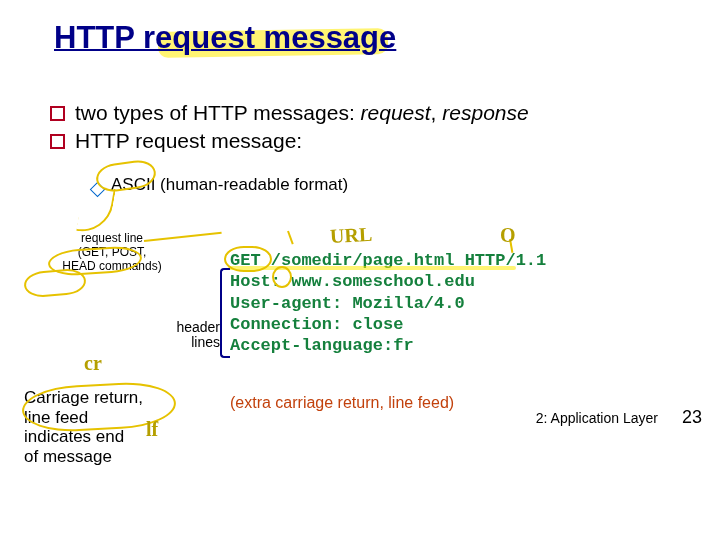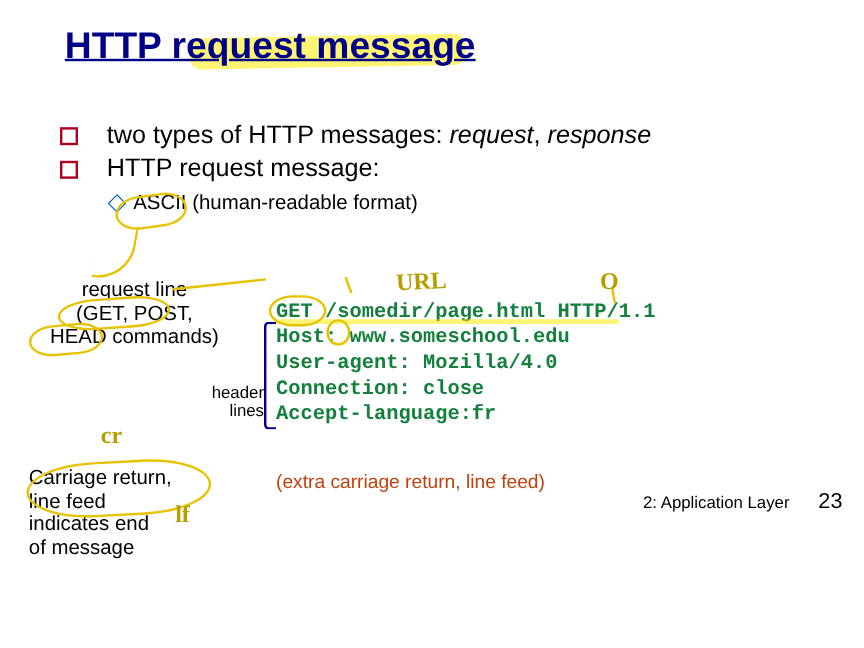--- a/index.html
+++ b/index.html
@@ -46,57 +46,57 @@
 
   .bullets {
     position: absolute;
     left: 50px;
     top: 100px;
     width: 620px;
   }
   .b-row {
     display: flex;
     align-items: flex-start;
-    gap: 24px;
+    gap: 10px;
     margin-bottom: 2px;
   }
   .sq {
     width: 11px;
     height: 11px;
     border: 2px solid #b00020;
     margin-top: 6px;
     flex: 0 0 auto;
   }
   .b-text { font-size: 21px; line-height: 1.25; }
   .b-text i { font-style: italic; }
 
   .sub-row {
     display: flex;
-    align-items: flex-start;
+    align-items: flex-end;
     gap: 8px;
     margin-left: 42px;
-    margin-top: 4px;
+    margin-top: 20px;
   }
   .diamond {
     width: 9px;
     height: 9px;
     transform: rotate(45deg);
     border: 1.5px solid #0066cc;
     margin-top: 5px;
     flex: 0 0 auto;
   }
   .sub-text { font-size: 17px; }
 
   .req-label {
     position: absolute;
     left: 32px;
     top: 232px;
     width: 160px;
     text-align: center;
-    font-size: 17px;
+    font-size: 12px;
     line-height: 1.15;
   }
   .cr-label {
     position: absolute;
     left: 24px;
     top: 388px;
     width: 150px;
     text-align: left;
     font-size: 17px;
     line-height: 1.15;

